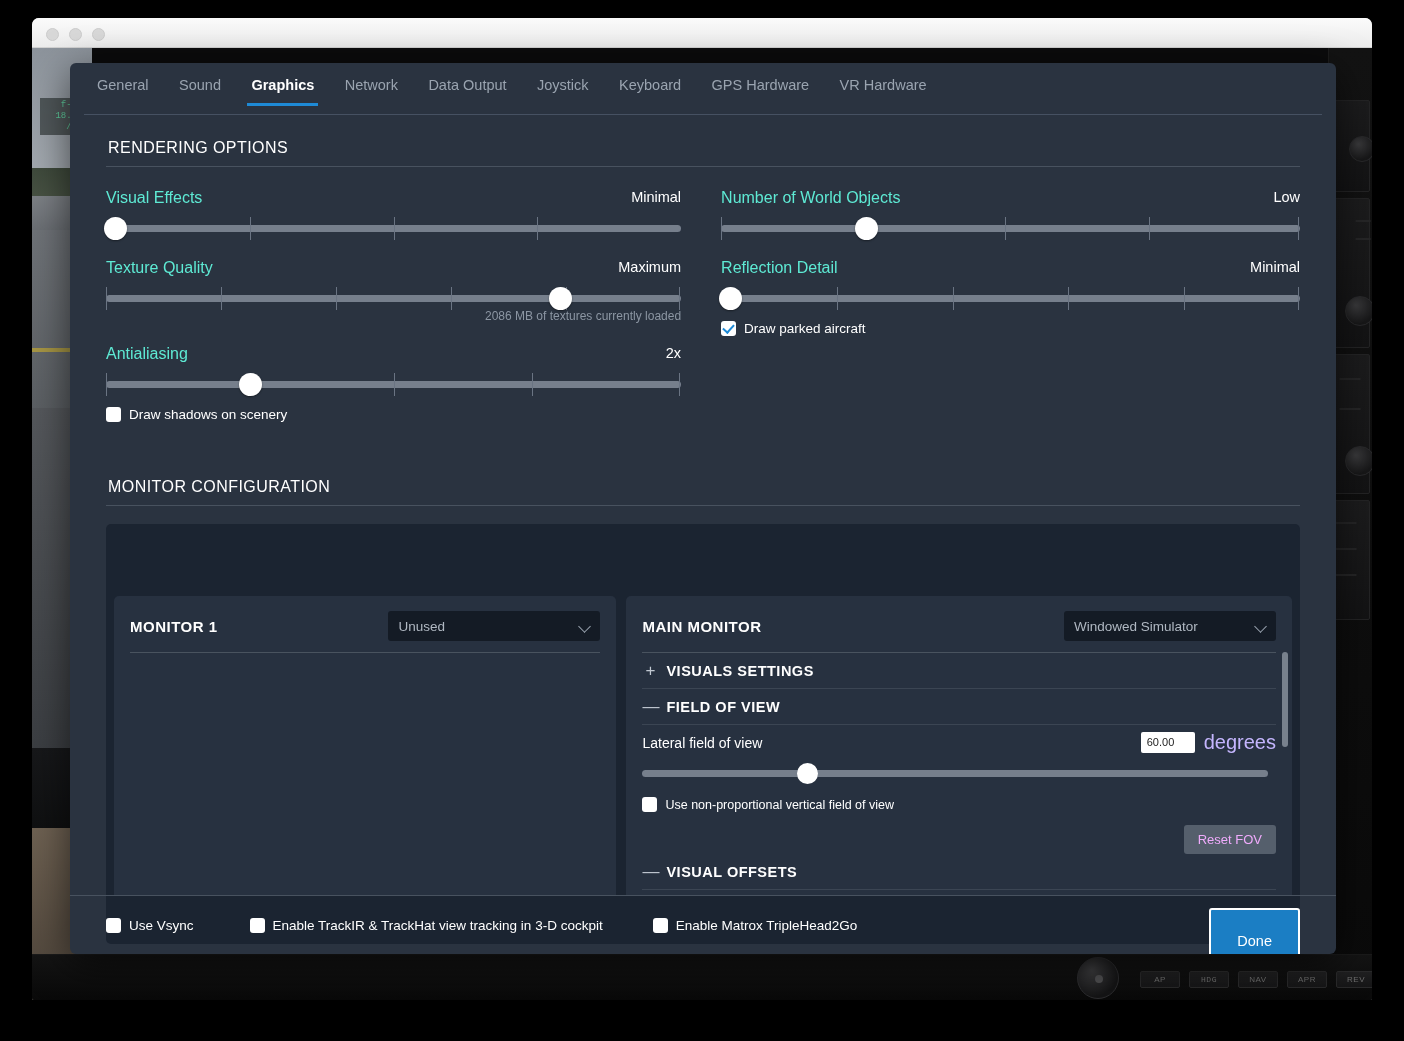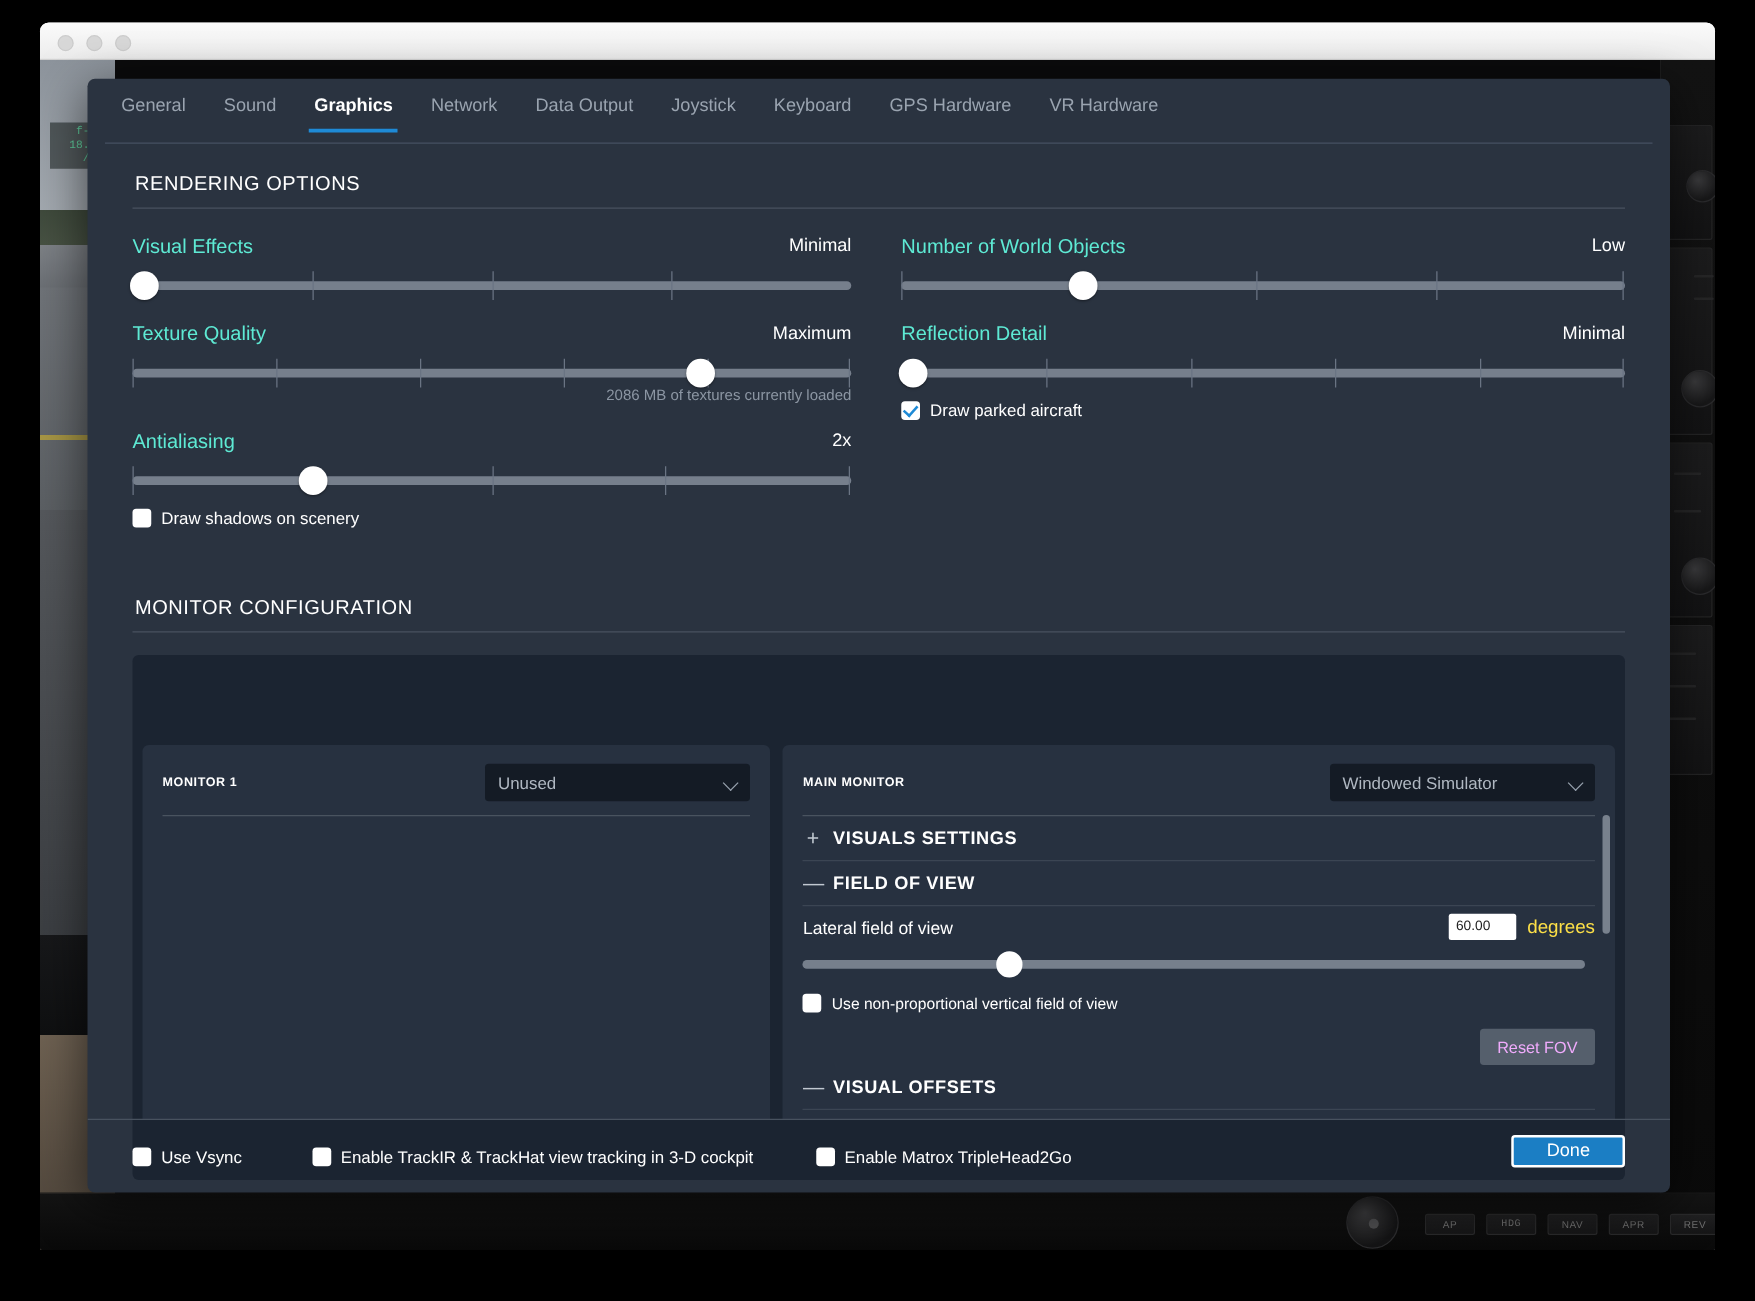--- a/index.html
+++ b/index.html
@@ -194,21 +194,21 @@
     position: absolute; left: 8px; right: 8px; top: 72px;
     display: flex; gap: 10px;
   }
   .mon-card {
     background: #273140; border-radius: 5px 5px 0 0;
     padding: 14px 16px 0 16px; position: relative;
   }
   #card-monitor1 { width: 528px; height: 300px; }
   #card-main     { width: 700px; height: 300px; }
   .mon-head { display: flex; align-items: center; justify-content: space-between; height: 32px; }
-  .mon-title { font-size: 10px; font-weight: bold; letter-spacing: .5px; color: #fff; }
+  .mon-title { font-size: 15px; font-weight: bold; letter-spacing: .5px; color: #fff; }
   .mon-select {
     width: 212px; height: 30px; background: #141b25;
     border-radius: 3px; position: relative;
     display: flex; align-items: center; padding: 0 10px;
     font-size: 13.5px; color: #b0b8c2;
   }
   .chev {
     position: absolute; right: 11px; top: 11px;
     width: 9px; height: 9px; border: solid #9aa4b0;
     border-width: 0 1.6px 1.6px 0; transform: rotate(45deg);
@@ -228,21 +228,21 @@
 
   
   #fov-block { padding-top: 6px; position: relative; }
   .fov-line { display: flex; align-items: center; }
   .fov-label { font-size: 14px; color: #fff; flex: 1; }
   .fov-input {
     width: 54px; height: 21px; background: #ffffff; border-radius: 2px;
     color: #222; font-size: 11px; line-height: 21px; padding-left: 6px;
     font-family: "Liberation Sans", sans-serif;
   }
-  .fov-unit { font-size: 15px; color: #fde047; margin-left: 9px; }
+  .fov-unit { font-size: 20px; color: #c4b5fd; margin-left: 9px; }
   #fov-slider-wrap { position: relative; height: 26px; margin-top: 7px; }
   #fov-track {
     position: absolute; left: 0; right: 8px; top: 9px; height: 7px;
     background: #767f8c; border-radius: 4px;
   }
   #fov-knob {
     position: absolute; top: 2px; width: 21px; height: 21px; margin-left: -10px;
     background: #fff; border-radius: 50%;
   }
   #reset-fov {
@@ -268,21 +268,21 @@
   #footer-inner {
     display: flex; align-items: center; height: 100%; padding: 0 36px;
   }
   .foot-cbx { display: flex; align-items: center; }
   #foot-vsync { margin-right: 56px; }
   #foot-trackir { margin-right: 50px; }
   #done-button {
     position: absolute; right: 36px; top: 12px;
     background: #1b7ec4; color: #fff;
     border: 2px solid #ffffff; border-radius: 3px;
-    font-size: 14.5px; padding: 3px 26px; cursor: pointer;
+    font-size: 14.5px; padding: 23px 26px; cursor: pointer;
     font-family: "Liberation Sans", sans-serif;
   }
 </style>
 </head>
 <body>
 
 <div id="os-window">
 
   <div id="titlebar">
     <span class="tl-dot d1"></span>

